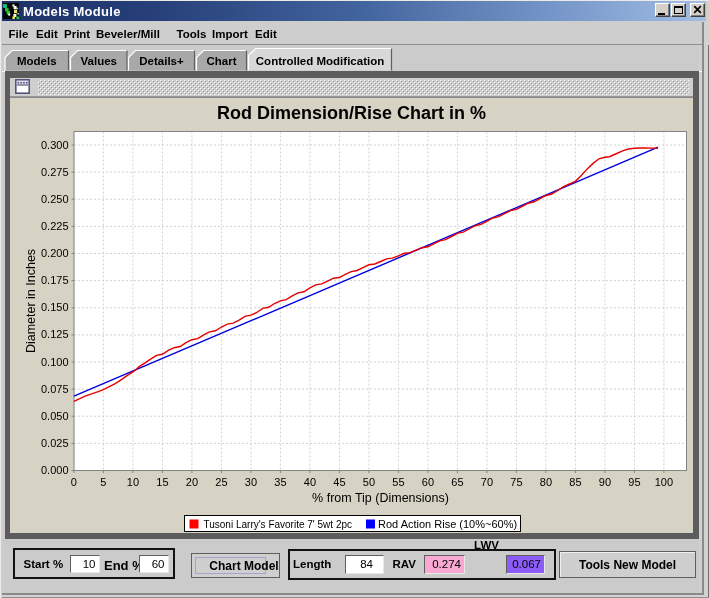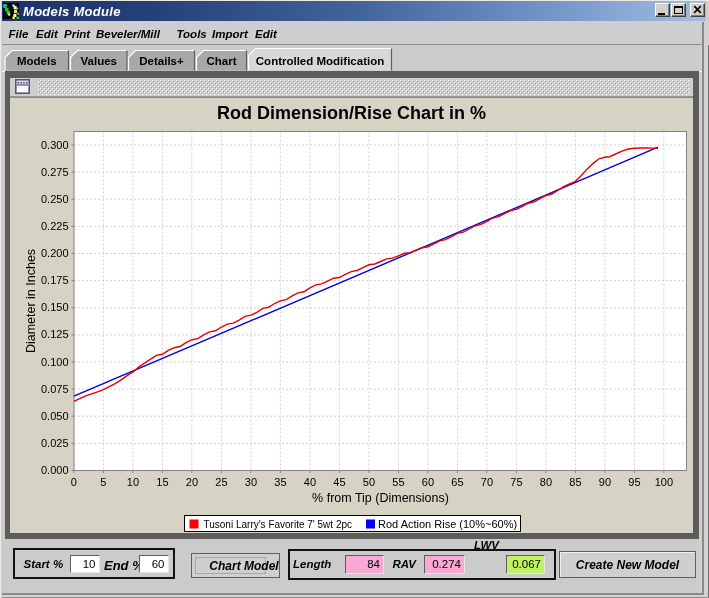--- a/index.html
+++ b/index.html
@@ -1,17 +1,17 @@
 <!DOCTYPE html>
 <html><head><meta charset="utf-8"><style>
 * { margin:0; padding:0; box-sizing:border-box; }
 body { width:709px; height:598px; position:relative; overflow:hidden;
   background:#cbcbcb; font-family:"Liberation Sans",sans-serif; }
 .abs { position:absolute; }
-.b { font-weight:bold;font-style:italic; }
+.b { font-weight:bold; }
 </style></head>
 <body>
 
 <div class="abs" style="left:0;top:0;width:709px;height:1px;background:#eceae6;z-index:5"></div>
 <div class="abs" style="left:0;top:0;width:1px;height:598px;background:#eceae6;z-index:5"></div>
 <div class="abs" style="left:0;top:0;width:709px;height:598px;background:#d4d0c8"></div>
 <div class="abs" style="left:2px;top:21px;width:700px;height:573px;background:#cbcbcb"></div>
 
 <div class="abs" style="left:698.7px;top:45px;width:3.3px;height:553px;background:#d0d0d0"></div>
 <div class="abs" style="left:702px;top:22px;width:1.5px;height:576px;background:#8a8a8a"></div>
@@ -238,18 +238,18 @@
 <div class="abs" style="left:13px;top:548px;width:162px;height:31px;border:2px solid #111111"></div>
 <div class="abs b" style="left:23.5px;top:557.5px;font-size:11.5px">Start %</div>
 <div class="abs" style="left:69.5px;top:555px;width:30px;height:18px;line-height:16px;background:#fff;border:1px solid;border-color:#5f5f5f #e8e8e8 #e8e8e8 #5f5f5f;font-size:11.5px;text-align:right;padding-right:3px">10</div>
 <div class="abs b" style="left:104px;top:557.5px;font-size:13px">End %</div>
 <div class="abs" style="left:138.5px;top:555px;width:30px;height:18px;line-height:16px;background:#fff;border:1px solid;border-color:#5f5f5f #e8e8e8 #e8e8e8 #5f5f5f;font-size:11.5px;text-align:right;padding-right:3px">60</div>
 <div class="abs" style="left:191px;top:553px;width:89px;height:25px;background:#cfcfcf;border:1px solid #5f5f5f"></div>
 <div class="abs" style="left:195px;top:556.5px;width:71px;height:17.5px;border:1px solid #a4a4cc"></div>
 <div class="abs b" style="left:205px;top:559px;width:78px;font-size:12px;text-align:center">Chart Model</div>
 <div class="abs" style="left:288px;top:548.5px;width:268px;height:31px;border:2px solid #111111"></div>
 <div class="abs b" style="left:293px;top:557.5px;font-size:11.5px">Length</div>
-<div class="abs" style="left:345px;top:555px;width:39px;height:19px;line-height:17px;background:#f9a8d4;border:1px solid;border-color:#5f5f5f #e8e8e8 #e8e8e8 #5f5f5f;font-size:11.5px;text-align:right;padding-right:3px">84</div>
+<div class="abs" style="left:345px;top:555px;width:39px;height:19px;line-height:17px;background:#ffffff;border:1px solid;border-color:#5f5f5f #e8e8e8 #e8e8e8 #5f5f5f;font-size:11.5px;text-align:right;padding-right:10px">84</div>
 <div class="abs b" style="left:392.5px;top:557.5px;font-size:11.5px">RAV</div>
 <div class="abs" style="left:424px;top:555px;width:41px;height:19px;line-height:17px;background:#f9a8d4;border:1px solid;border-color:#5f5f5f #e8e8e8 #e8e8e8 #5f5f5f;font-size:11.5px;text-align:right;padding-right:3px">0.274</div>
 <div class="abs b" style="left:474px;top:539px;font-size:11.5px">LWV</div>
-<div class="abs" style="left:506px;top:555px;width:39px;height:19px;line-height:17px;background:#bef264;border:1px solid;border-color:#5f5f5f #e8e8e8 #e8e8e8 #5f5f5f;font-size:11.5px;text-align:right;padding-right:3px">0.067</div>
+<div class="abs" style="left:506px;top:555px;width:39px;height:19px;line-height:17px;background:#8b5cf6;border:1px solid;border-color:#5f5f5f #e8e8e8 #e8e8e8 #5f5f5f;font-size:11.5px;text-align:right;padding-right:3px">0.067</div>
 <div class="abs" style="left:559px;top:551px;width:137px;height:27px;background:#cfcfcf;border:1px solid #5f5f5f;box-shadow:inset 1px 1px 0 #f0f0f0"></div>
-<div class="abs b" style="left:559px;top:558px;width:137px;font-size:12px;text-align:center">Create New Model</div>
+<div class="abs b" style="left:559px;top:558px;width:137px;font-size:12px;text-align:center">Tools New Model</div>
 </body></html>

